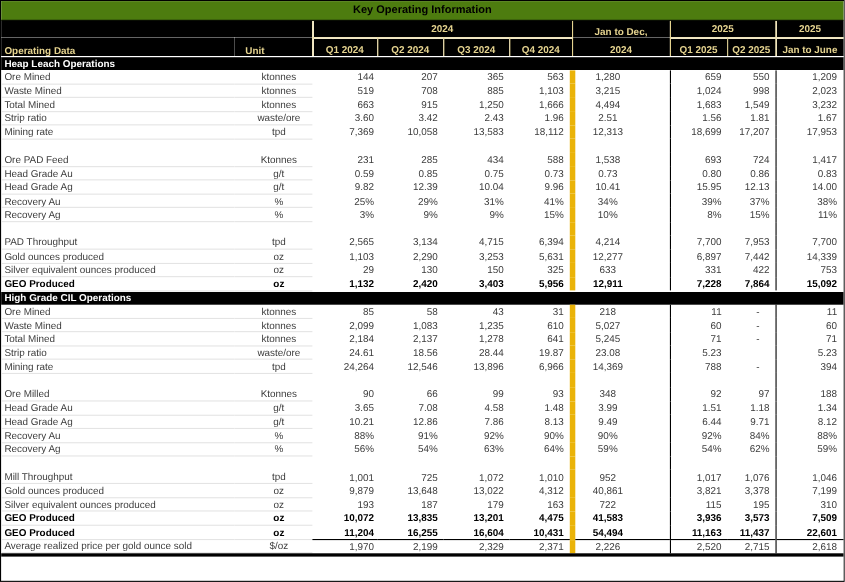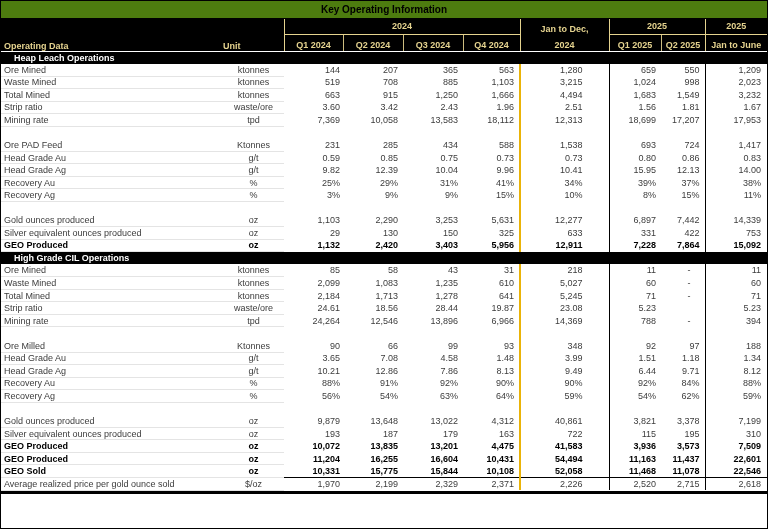--- a/index.html
+++ b/index.html
@@ -22,28 +22,28 @@
   th.un{text-align:left;padding-left:10px;vertical-align:bottom;}
   th.q{text-align:center;vertical-align:bottom;padding-bottom:1px;}
   th.grp{text-align:center;border-bottom:1px solid #e5d38f;}
   th.jd{text-align:center;vertical-align:bottom;}
   th.vline{border-left:1px solid #e5d38f;}
   th.sep{border-left:1px solid #cdbd80;}
   tbody tr{height:12.55px;}
   tbody tr.bar{height:12.5px;}
   tbody tr.bar td{
     background:#000;color:#fff;font-weight:bold;font-size:9px;
-    text-align:left;padding-left:13px;
+    text-align:left;padding-left:3px;
   }
   td{font-size:9px;color:#3c3c3c;}
   td.label{text-align:left;padding-left:3px;}
   td.unit{text-align:center;padding-left:10px;}
   td.num{text-align:right;padding-right:5px;}
   td.c0{padding-right:3px;text-align:right;}
-  td.jandec{border-left:2px solid #eab308;border-right:1px solid #000;padding-right:26px;}
+  td.jandec{border-left:5px solid #eab308;border-right:1px solid #000;padding-right:26px;text-align:center;}
   td.jtj{border-left:1px solid #000;padding-right:6px;}
   td.dash{padding-right:14px;}
   tr:not(.spacer):not(.bar) td.label,
   tr:not(.spacer):not(.bar) td.unit{border-bottom:1px solid #e4e4e4;}
   tr.bold-row td{font-weight:bold;color:#000;}
   tr.topline td{border-top:1px solid #000;}
   .bottom-rule{height:3px;background:#000;}
 </style>
 </head>
 <body>
@@ -228,20 +228,32 @@
           <td class="num c0"></td>
           <td class="num c1"></td>
           <td class="num c2"></td>
           <td class="num c3"></td>
           <td class="num c4 jandec"></td>
           <td class="num c5"></td>
           <td class="num c6"></td>
           <td class="num c7 jtj"></td>
         </tr>
         <tr>
+          <td class="label">PAD Throughput</td>
+          <td class="unit">tpd</td>
+          <td class="num c0">2,565</td>
+          <td class="num c1">3,134</td>
+          <td class="num c2">4,715</td>
+          <td class="num c3">6,394</td>
+          <td class="num c4 jandec">4,214</td>
+          <td class="num c5">7,700</td>
+          <td class="num c6">7,953</td>
+          <td class="num c7 jtj">7,700</td>
+        </tr>
+        <tr>
           <td class="label">Gold ounces produced</td>
           <td class="unit">oz</td>
           <td class="num c0">1,103</td>
           <td class="num c1">2,290</td>
           <td class="num c2">3,253</td>
           <td class="num c3">5,631</td>
           <td class="num c4 jandec">12,277</td>
           <td class="num c5">6,897</td>
           <td class="num c6">7,442</td>
           <td class="num c7 jtj">14,339</td>
@@ -294,21 +306,21 @@
           <td class="num c3">610</td>
           <td class="num c4 jandec">5,027</td>
           <td class="num c5">60</td>
           <td class="num c6 dash">-</td>
           <td class="num c7 jtj">60</td>
         </tr>
         <tr>
           <td class="label">Total Mined</td>
           <td class="unit">ktonnes</td>
           <td class="num c0">2,184</td>
-          <td class="num c1">1,713</td>
+          <td class="num c1">2,137</td>
           <td class="num c2">1,278</td>
           <td class="num c3">641</td>
           <td class="num c4 jandec">5,245</td>
           <td class="num c5">71</td>
           <td class="num c6 dash">-</td>
           <td class="num c7 jtj">71</td>
         </tr>
         <tr>
           <td class="label">Strip ratio</td>
           <td class="unit">waste/ore</td>
@@ -411,20 +423,32 @@
           <td class="num c0"></td>
           <td class="num c1"></td>
           <td class="num c2"></td>
           <td class="num c3"></td>
           <td class="num c4 jandec"></td>
           <td class="num c5"></td>
           <td class="num c6"></td>
           <td class="num c7 jtj"></td>
         </tr>
         <tr>
+          <td class="label">Mill Throughput</td>
+          <td class="unit">tpd</td>
+          <td class="num c0">1,001</td>
+          <td class="num c1">725</td>
+          <td class="num c2">1,072</td>
+          <td class="num c3">1,010</td>
+          <td class="num c4 jandec">952</td>
+          <td class="num c5">1,017</td>
+          <td class="num c6">1,076</td>
+          <td class="num c7 jtj">1,046</td>
+        </tr>
+        <tr>
           <td class="label">Gold ounces produced</td>
           <td class="unit">oz</td>
           <td class="num c0">9,879</td>
           <td class="num c1">13,648</td>
           <td class="num c2">13,022</td>
           <td class="num c3">4,312</td>
           <td class="num c4 jandec">40,861</td>
           <td class="num c5">3,821</td>
           <td class="num c6">3,378</td>
           <td class="num c7 jtj">7,199</td>
@@ -457,32 +481,20 @@
           <td class="label">GEO Produced</td>
           <td class="unit">oz</td>
           <td class="num c0">11,204</td>
           <td class="num c1">16,255</td>
           <td class="num c2">16,604</td>
           <td class="num c3">10,431</td>
           <td class="num c4 jandec">54,494</td>
           <td class="num c5">11,163</td>
           <td class="num c6">11,437</td>
           <td class="num c7 jtj">22,601</td>
-        </tr>
-        <tr class="bold-row">
-          <td class="label">GEO Sold</td>
-          <td class="unit">oz</td>
-          <td class="num c0">10,331</td>
-          <td class="num c1">15,775</td>
-          <td class="num c2">15,844</td>
-          <td class="num c3">10,108</td>
-          <td class="num c4 jandec">52,058</td>
-          <td class="num c5">11,468</td>
-          <td class="num c6">11,078</td>
-          <td class="num c7 jtj">22,546</td>
         </tr>
         <tr class="topline">
           <td class="label">Average realized price per gold ounce sold</td>
           <td class="unit">$/oz</td>
           <td class="num c0">1,970</td>
           <td class="num c1">2,199</td>
           <td class="num c2">2,329</td>
           <td class="num c3">2,371</td>
           <td class="num c4 jandec">2,226</td>
           <td class="num c5">2,520</td>

